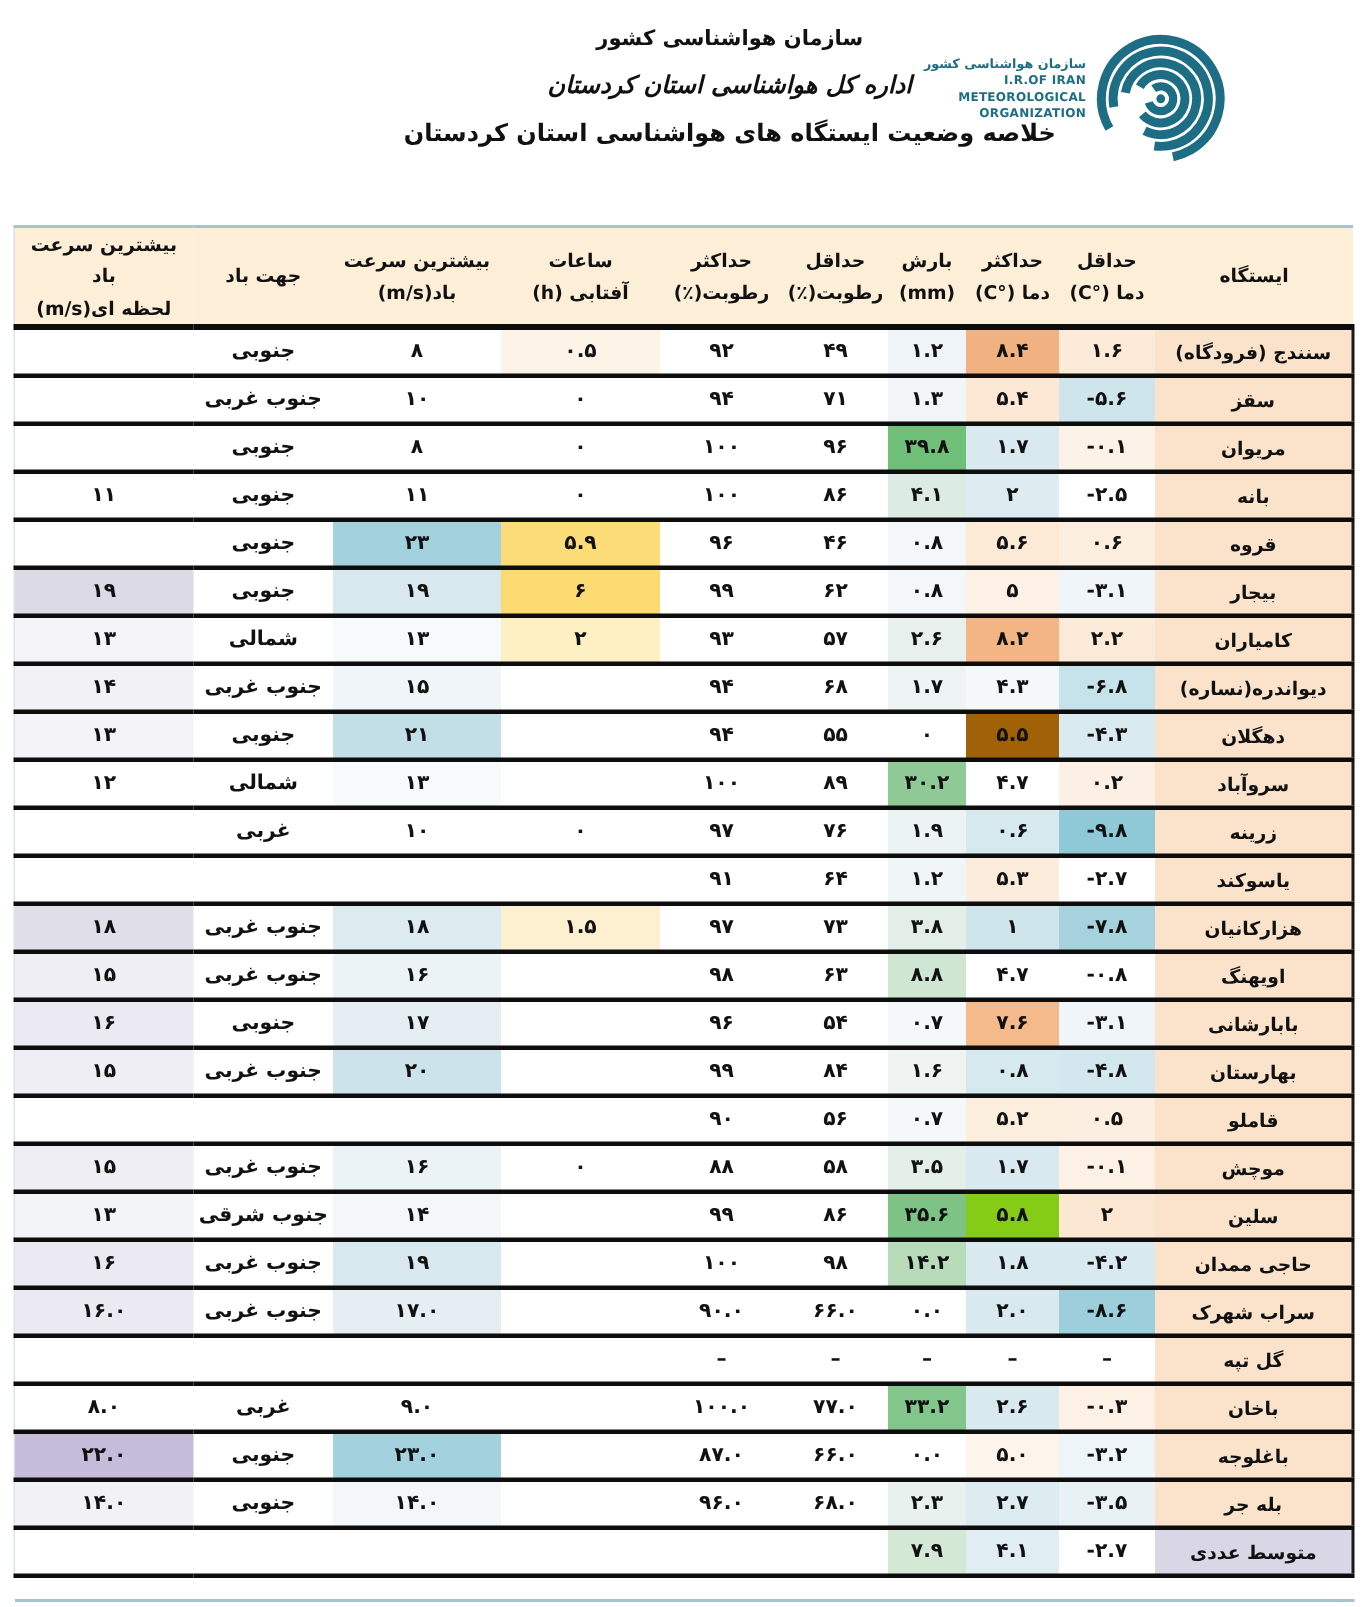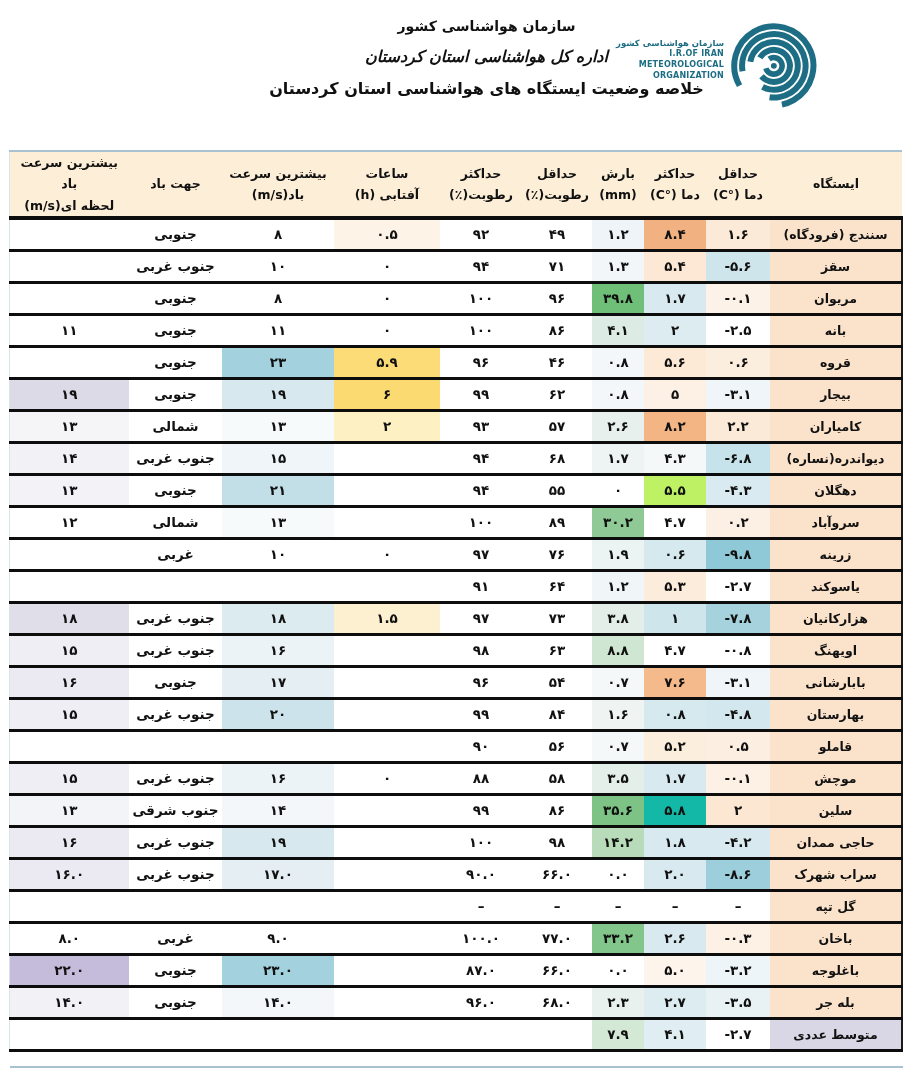--- a/index.html
+++ b/index.html
@@ -233,21 +233,21 @@
           <td><span class="num">۶۸</span></td>
           <td><span class="num">۹۴</span></td>
           <td><span class="num"></span></td>
           <td style="background: rgb(239, 245, 248);"><span class="num">۱۵</span></td>
           <td><span class="txt">جنوب غربی</span></td>
           <td style="background: rgb(241, 241, 246);"><span class="num">۱۴</span></td>
         </tr>
         <tr>
           <td class="station-cell" style="background: rgb(251, 227, 203);">دهگلان</td>
           <td style="background: rgb(217, 234, 240);"><span class="num">-۴.۳</span></td>
-          <td style="background: #bef264;"><span class="num">۵.۵</span></td>
+          <td style="background: #a16207;"><span class="num">۵.۵</span></td>
           <td><span class="num">۰</span></td>
           <td><span class="num">۵۵</span></td>
           <td><span class="num">۹۴</span></td>
           <td><span class="num"></span></td>
           <td style="background: rgb(194, 223, 232);"><span class="num">۲۱</span></td>
           <td><span class="txt">جنوبی</span></td>
           <td style="background: rgb(243, 243, 247);"><span class="num">۱۳</span></td>
         </tr>
         <tr>
           <td class="station-cell" style="background: rgb(251, 227, 203);">سروآباد</td>
@@ -353,21 +353,21 @@
           <td><span class="num">۵۸</span></td>
           <td><span class="num">۸۸</span></td>
           <td><span class="num">۰</span></td>
           <td style="background: rgb(236, 243, 247);"><span class="num">۱۶</span></td>
           <td><span class="txt">جنوب غربی</span></td>
           <td style="background: rgb(238, 238, 244);"><span class="num">۱۵</span></td>
         </tr>
         <tr>
           <td class="station-cell" style="background: rgb(251, 227, 203);">سلین</td>
           <td style="background: rgb(251, 231, 210);"><span class="num">۲</span></td>
-          <td style="background: #14b8a6;"><span class="num">۵.۸</span></td>
+          <td style="background: #84cc16;"><span class="num">۵.۸</span></td>
           <td style="background: rgb(124, 195, 133);"><span class="num">۳۵.۶</span></td>
           <td><span class="num">۸۶</span></td>
           <td><span class="num">۹۹</span></td>
           <td><span class="num"></span></td>
           <td style="background: rgb(243, 247, 250);"><span class="num">۱۴</span></td>
           <td><span class="txt">جنوب شرقی</span></td>
           <td style="background: rgb(243, 244, 248);"><span class="num">۱۳</span></td>
         </tr>
         <tr>
           <td class="station-cell" style="background: rgb(251, 227, 203);">حاجی ممدان</td>

